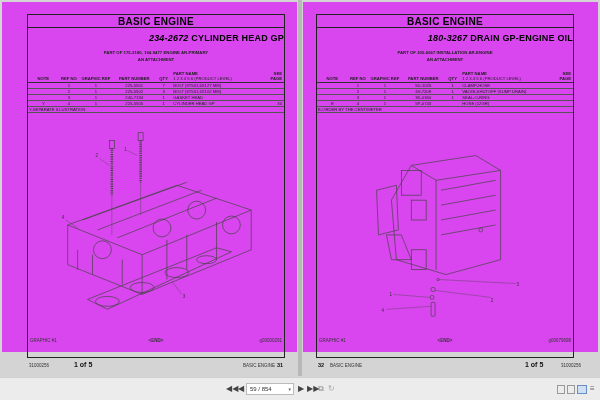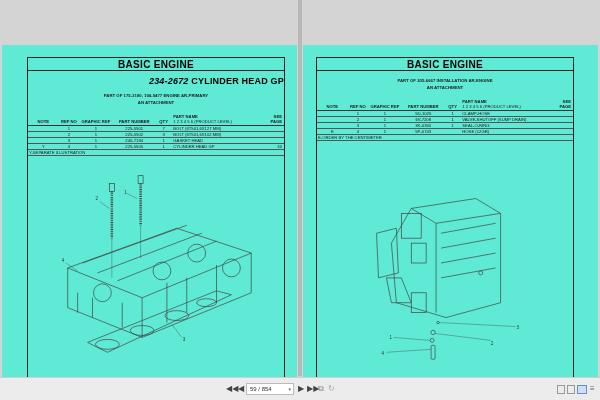--- a/index.html
+++ b/index.html
@@ -1,19 +1,19 @@
 <!DOCTYPE html>
 <html><head>
 <meta charset="utf-8">
 <style>
   * { box-sizing: border-box; margin: 0; padding: 0; }
   html, body { width: 600px; height: 400px; overflow: hidden; }
   body { background: #d4d4d4; font-family: "Liberation Sans", sans-serif; position: relative; }
 
-  .page { position: absolute; top: 2px; width: 295px; height: 350px; background: #5eead4; margin-top: 43px; }
+  .page { position: absolute; top: 2px; width: 295px; height: 350px; background: #d946ef; }
   .page.left { left: 2px; }
   .page.right { left: 303px; }
   .spine { position: absolute; left: 298px; top: 0; width: 4px; height: 376px; background: #b8b8b8; }
 
   .box { position: absolute; top: 12px; width: 258px; height: 344px; border: 1.5px solid #222; }
   .page.left .box { left: 25px; }
   .page.right .box { left: 13px; }
 
   .sect { height: 13px; border-bottom: 1.2px solid #222; text-align: center;
           font-weight: bold; font-size: 10px; line-height: 13px; letter-spacing: 0.3px; }
@@ -171,20 +171,24 @@
     <span style="left:2px">31000256</span>
     <span class="of" style="left:47px">1 of 5</span>
     <span style="left:216px">BASIC ENGINE</span>
     <span class="pn" style="left:250px">31</span>
   </div>
 </div>
 
 <div class="page right">
   <div class="box">
     <div class="sect">BASIC ENGINE</div>
+    <div class="grp">
+      <span>180-3267</span>
+      <span class="name">DRAIN GP-ENGINE OIL</span>
+    </div>
     <div class="partof">
       <div>PART OF 205-6667 INSTALLATION AR-ENGINE</div>
       <div>AN ATTACHMENT</div>
     </div>
     <table class="parts">
       <thead>
         <tr>
           <th class="c" style="width:12%">NOTE</th>
           <th class="c" style="width:8%">REF NO</th>
           <th class="c" style="width:13%">GRAPHIC REF</th>

